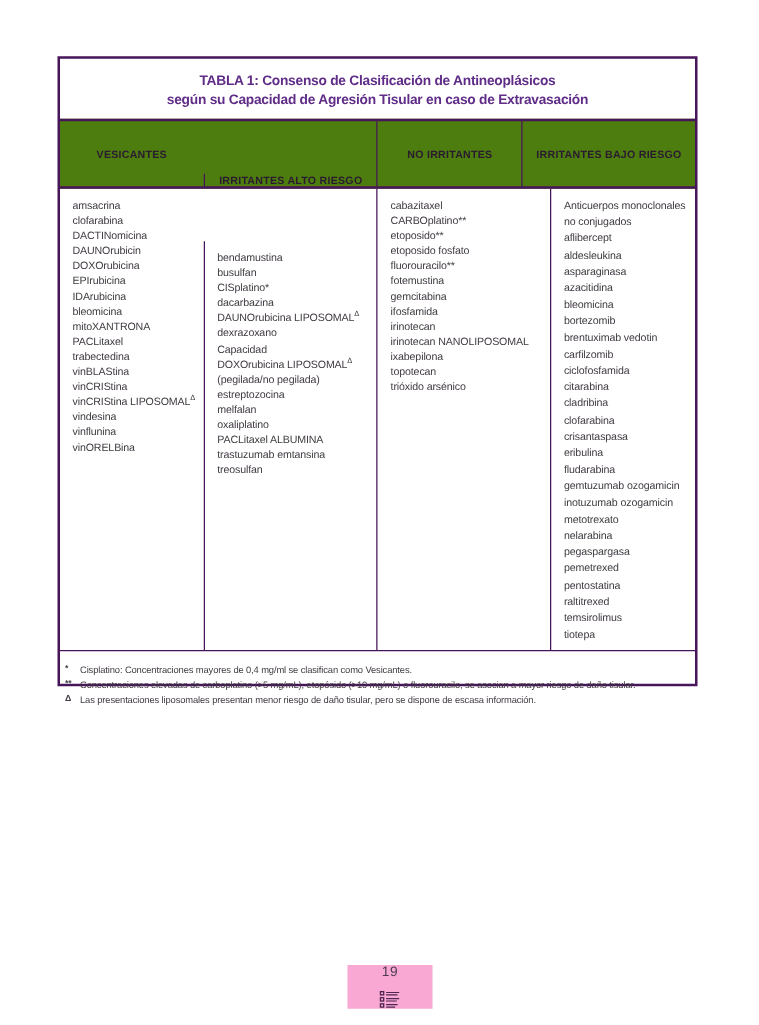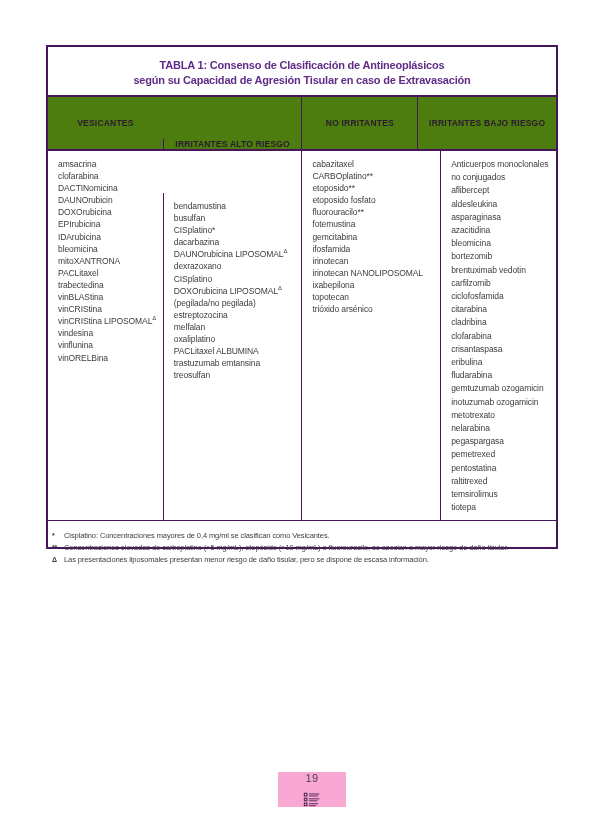--- a/index.html
+++ b/index.html
@@ -105,21 +105,21 @@
         <div class="drug-item">vinflunina</div>
         <div class="drug-item">vinORELBina</div>
       </div>
     <div class="body-col c2 col2">
         <div class="drug-item">bendamustina</div>
         <div class="drug-item">busulfan</div>
         <div class="drug-item">CISplatino*</div>
         <div class="drug-item">dacarbazina</div>
         <div class="drug-item">DAUNOrubicina LIPOSOMAL<sup>Δ</sup></div>
         <div class="drug-item">dexrazoxano</div>
-        <div class="drug-item">CISplatino</div>
+        <div class="drug-item">Capacidad</div>
         <div class="drug-item">DOXOrubicina LIPOSOMAL<sup>Δ</sup></div>
         <div class="drug-item">(pegilada/no pegilada)</div>
         <div class="drug-item">estreptozocina</div>
         <div class="drug-item">melfalan</div>
         <div class="drug-item">oxaliplatino</div>
         <div class="drug-item">PACLitaxel ALBUMINA</div>
         <div class="drug-item">trastuzumab emtansina</div>
         <div class="drug-item">treosulfan</div>
       </div>
     <div class="body-col c3 col3">

